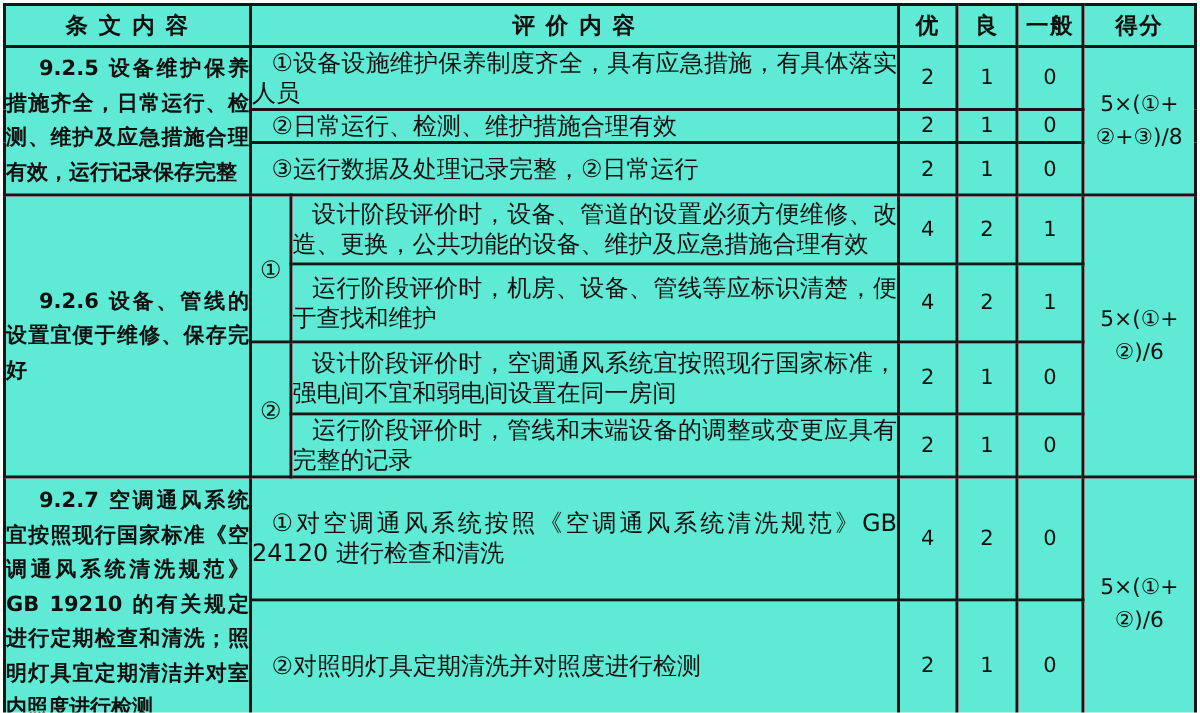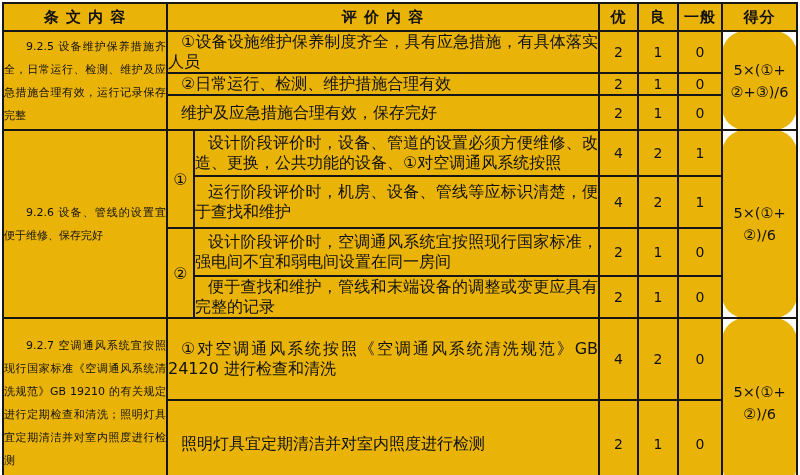--- a/index.html
+++ b/index.html
@@ -22,38 +22,38 @@
     border-collapse: collapse;
     table-layout: fixed;
     width: 794px;
     margin: 2px 0 0 2px;
   }
   table.eval-table td, table.eval-table th {
     border: 2px solid #161616;
     padding: 0;
     vertical-align: middle;
     overflow: hidden;
-    background: #eab308;
+    background: #5eead4;
   }
   tr.header-row th {
     height: 26px;
     font-size: 15px;
     font-weight: bold;
     text-align: center;
     letter-spacing: 1px;
   }
   td.clause-cell {
     padding: 2px 4px 2px 6px;
   }
   td.clause-cell p {
     margin: 0;
-    font-size: 11px;
+    font-size: 14px;
     line-height: 23px;
     text-indent: 22px;
-    font-weight: 400;
+    font-weight: 700;
     text-align: justify;
   }
   td.eval-cell {
     padding: 2px 8px 2px 6px;
   }
   td.eval-cell p {
     margin: 0;
     font-size: 16px;
     line-height: 20px;
     text-indent: 13px;
@@ -67,21 +67,20 @@
   }
   td.num-cell {
     text-align: center;
     font-size: 14px;
     font-weight: 500;
   }
   td.score-cell {
     text-align: center;
     font-size: 14.5px;
     font-weight: 500;
-    border-radius: 23px;
   }
   td.score-cell .score-line {
     line-height: 22px;
     white-space: nowrap;
   }
 </style>
 </head>
 <body>
 
 <div class="page">
@@ -111,47 +110,47 @@
             <p>9.2.5  设备维护保养措施齐全，日常运行、检测、维护及应急措施合理有效，运行记录保存完整</p>
           </td>
       <td class="eval-cell" colspan="2">
             <p>①设备设施维护保养制度齐全，具有应急措施，有具体落实人员</p>
           </td>
       <td class="num-cell">2</td>
       <td class="num-cell">1</td>
       <td class="num-cell">0</td>
       <td class="score-cell" rowspan="3">
         <div class="score-line">5×(①+</div>
-        <div class="score-line">②+③)/6</div>
+        <div class="score-line">②+③)/8</div>
       </td>
     </tr>
     <tr style="height:21px">
       <td class="eval-cell" colspan="2">
             <p>②日常运行、检测、维护措施合理有效</p>
           </td>
       <td class="num-cell">2</td>
       <td class="num-cell">1</td>
       <td class="num-cell">0</td>
     </tr>
     <tr style="height:35px">
       <td class="eval-cell" colspan="2">
-            <p>维护及应急措施合理有效，保存完好</p>
+            <p>③运行数据及处理记录完整，②日常运行</p>
           </td>
       <td class="num-cell">2</td>
       <td class="num-cell">1</td>
       <td class="num-cell">0</td>
     </tr>
 
     <tr style="height:46px">
       <td class="clause-cell" rowspan="4">
             <p>9.2.6  设备、管线的设置宜便于维修、保存完好</p>
           </td>
       <td class="group-cell" rowspan="2">①</td>
       <td class="eval-cell">
-            <p>设计阶段评价时，设备、管道的设置必须方便维修、改造、更换，公共功能的设备、①对空调通风系统按照</p>
+            <p>设计阶段评价时，设备、管道的设置必须方便维修、改造、更换，公共功能的设备、维护及应急措施合理有效</p>
           </td>
       <td class="num-cell">4</td>
       <td class="num-cell">2</td>
       <td class="num-cell">1</td>
       <td class="score-cell" rowspan="4">
         <div class="score-line">5×(①+</div>
         <div class="score-line">②)/6</div>
       </td>
     </tr>
     <tr style="height:52px">
@@ -166,21 +165,21 @@
       <td class="group-cell" rowspan="2">②</td>
       <td class="eval-cell">
             <p>设计阶段评价时，空调通风系统宜按照现行国家标准，强电间不宜和弱电间设置在同一房间</p>
           </td>
       <td class="num-cell">2</td>
       <td class="num-cell">1</td>
       <td class="num-cell">0</td>
     </tr>
     <tr style="height:27px">
       <td class="eval-cell">
-            <p>便于查找和维护，管线和末端设备的调整或变更应具有完整的记录</p>
+            <p>运行阶段评价时，管线和末端设备的调整或变更应具有完整的记录</p>
           </td>
       <td class="num-cell">2</td>
       <td class="num-cell">1</td>
       <td class="num-cell">0</td>
     </tr>
 
     <tr style="height:82px">
       <td class="clause-cell" rowspan="2">
             <p>9.2.7  空调通风系统宜按照现行国家标准《空调通风系统清洗规范》GB 19210 的有关规定进行定期检查和清洗；照明灯具宜定期清洁并对室内照度进行检测</p>
           </td>
@@ -190,21 +189,21 @@
       <td class="num-cell">4</td>
       <td class="num-cell">2</td>
       <td class="num-cell">0</td>
       <td class="score-cell" rowspan="2">
         <div class="score-line">5×(①+</div>
         <div class="score-line">②)/6</div>
       </td>
     </tr>
     <tr style="height:88px">
       <td class="eval-cell" colspan="2">
-            <p>照明灯具宜定期清洁并对室内照度进行检测</p>
+            <p>②对照明灯具定期清洗并对照度进行检测</p>
           </td>
       <td class="num-cell">2</td>
       <td class="num-cell">1</td>
       <td class="num-cell">0</td>
     </tr>
   </tbody>
     </table>
 </div>
 
 </body></html>

